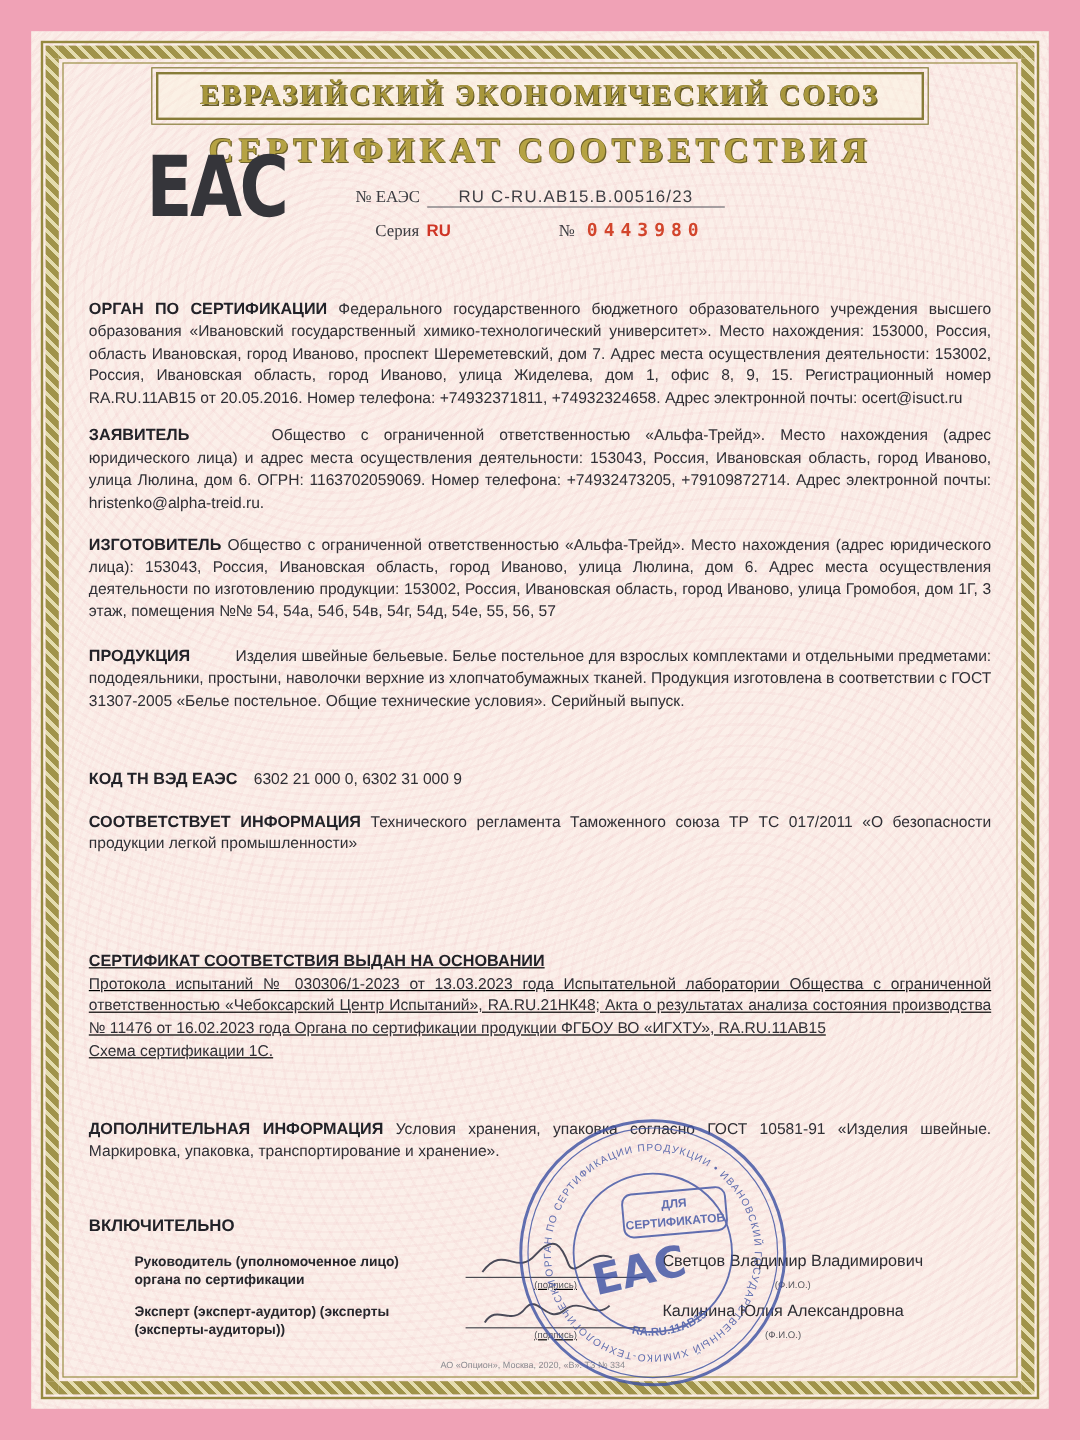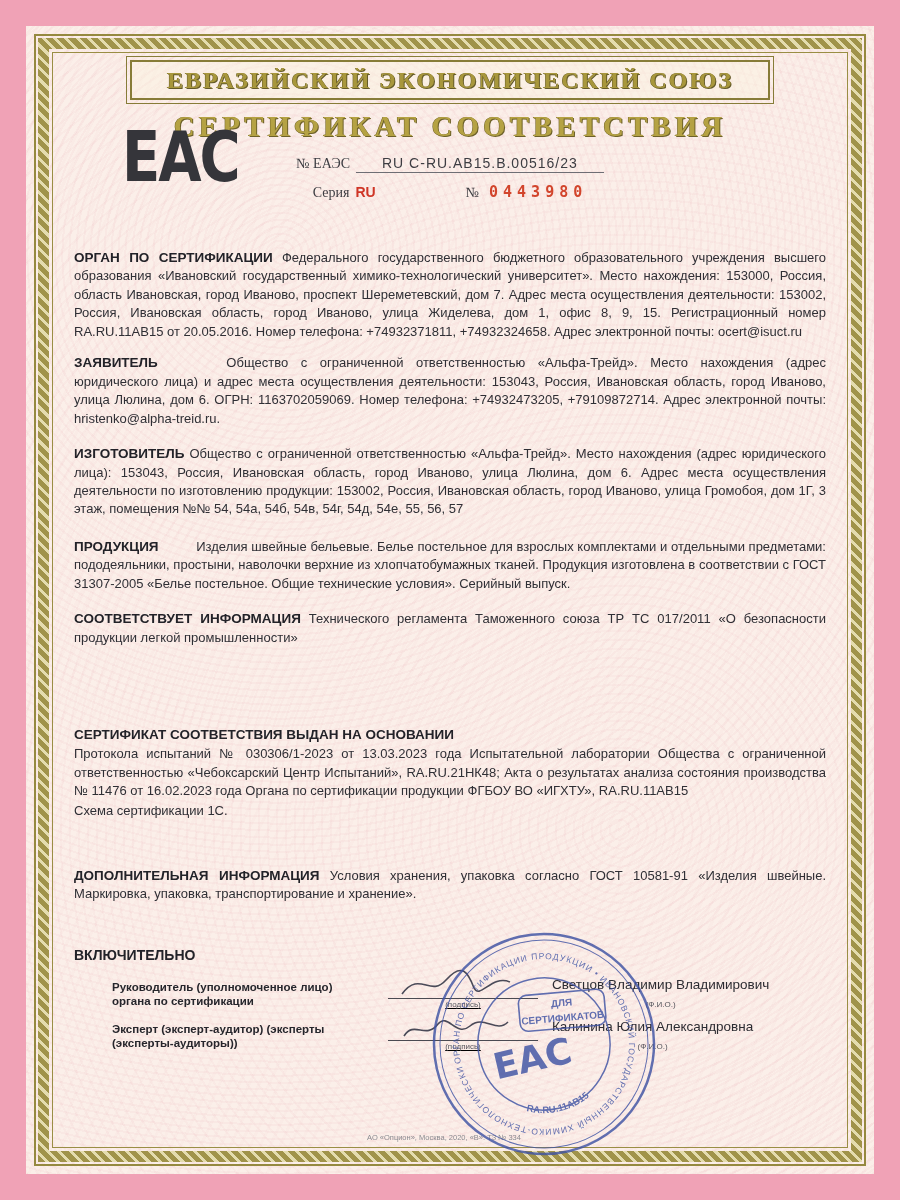--- a/index.html
+++ b/index.html
@@ -83,21 +83,21 @@
   .spacer-l { display: inline-block; width: 56px; }
   .spacer-m { display: inline-block; width: 34px; }
   .spacer-s { display: inline-block; width: 10px; }
 
   .mt-org   { margin-top: 8px; }
   .mt-app   { margin-top: 12px; }
   .mt-man   { margin-top: 16px; }
   .mt-prod  { margin-top: 18px; }
   .mt-code  { margin-top: 46px; }
   .mt-comp  { margin-top: 16px; }
-  .mt-basis { margin-top: 80px; }
+  .mt-basis { margin-top: 80px; text-decoration: underline; }
   .mt-extra { margin-top: 48px; }
   .mt-valid { margin-top: 44px; }
 
   .basis-head { font-size: 13.5px; font-weight: bold; color: #222228; margin-bottom: 3px; }
   .scheme-line { font-size: 13px; color: #2f2f35; margin-top: 2px; }
 
   .validity { font-size: 14px; color: #222228; position: relative; }
   .validity b { letter-spacing: 0.5px; }
   .v-date { display: inline-block; min-width: 120px; text-align: center; font-weight: normal; color: #3a3a40; }
   .v-from { margin-left: 60px; }
@@ -161,20 +161,24 @@
     <p class="para mt-man">
       <b>ИЗГОТОВИТЕЛЬ</b>
       <span>Общество с ограниченной ответственностью «Альфа-Трейд». Место нахождения (адрес юридического лица): 153043, Россия, Ивановская область, город Иваново, улица Люлина, дом 6. Адрес места осуществления деятельности по изготовлению продукции: 153002, Россия, Ивановская область, город Иваново, улица Громобоя, дом 1Г, 3 этаж, помещения №№ 54, 54а, 54б, 54в, 54г, 54д, 54е, 55, 56, 57</span>
     </p>
 
     <p class="para mt-prod">
       <b>ПРОДУКЦИЯ</b><span class="spacer-m"></span>
       <span>Изделия швейные бельевые. Белье постельное для взрослых комплектами и отдельными предметами: пододеяльники, простыни, наволочки верхние из хлопчатобумажных тканей. Продукция изготовлена в соответствии с ГОСТ 31307-2005 «Белье постельное. Общие технические условия». Серийный выпуск.</span>
     </p>
 
+    <p class="para mt-code">
+      <b>КОД ТН ВЭД ЕАЭС</b><span class="spacer-s"></span>
+      <span>6302 21 000 0, 6302 31 000 9</span>
+    </p>
 
     <p class="para mt-comp">
       <b>СООТВЕТСТВУЕТ ИНФОРМАЦИЯ</b>
       <span>Технического регламента Таможенного союза ТР ТС 017/2011 «О безопасности продукции легкой промышленности»</span>
     </p>
 
     <div class="mt-basis">
       <div class="basis-head">СЕРТИФИКАТ СООТВЕТСТВИЯ ВЫДАН НА ОСНОВАНИИ</div>
       <p class="para">Протокола испытаний № 030306/1-2023 от 13.03.2023 года Испытательной лаборатории Общества с ограниченной ответственностью «Чебоксарский Центр Испытаний», RA.RU.21НК48; Акта о результатах анализа состояния производства № 11476 от 16.02.2023 года Органа по сертификации продукции ФГБОУ ВО «ИГХТУ», RA.RU.11АВ15</p>
       <div class="scheme-line">Схема сертификации 1С.</div>

